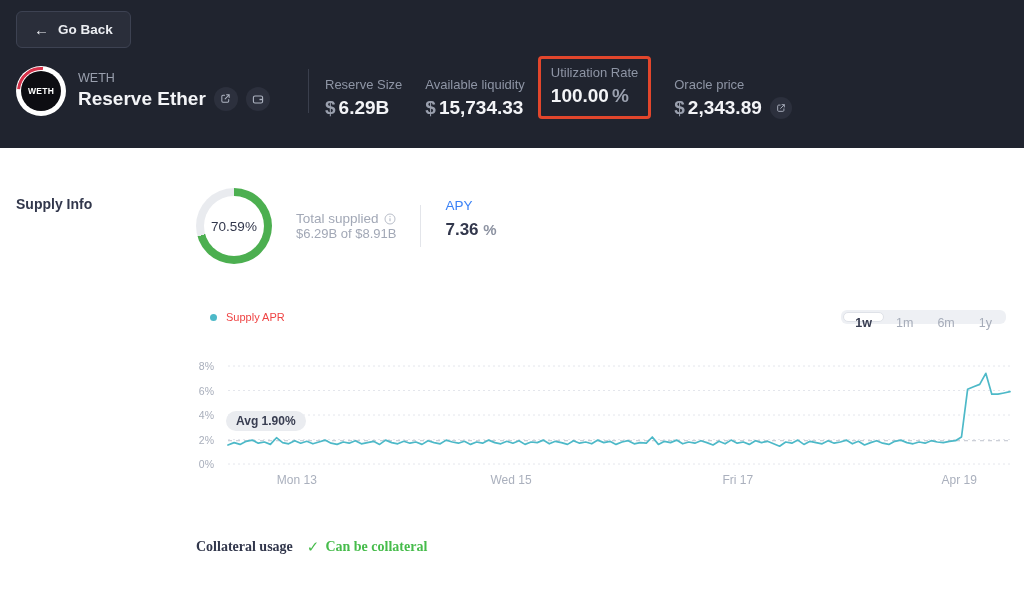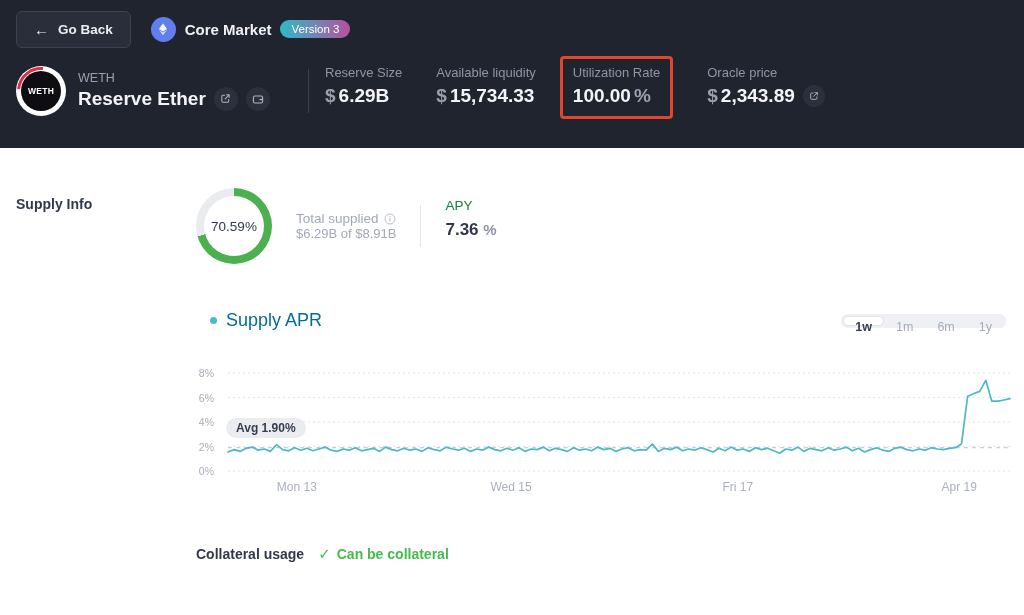--- a/index.html
+++ b/index.html
@@ -25,21 +25,21 @@
     align-items:center; justify-content:center; font-size:8.5px; font-weight:bold; letter-spacing:.3px; position:relative; }
   .weth-inner::before { content:""; position:absolute; inset:-4px; border:3px solid transparent;
     border-top-color:#d6324a; border-radius:50%; transform:rotate(-40deg); }
   .asset-names { display:flex; flex-direction:column; gap:2px; }
   .asset-symbol { font-size:12.5px; color:#9aa0ae; }
   .asset-title-row { display:flex; align-items:center; gap:8px; }
   .asset-name { font-size:19px; font-weight:bold; color:#f3f4f7; }
   .chip { width:24px; height:24px; border-radius:50%; background:#2c303d; display:flex; align-items:center; justify-content:center; cursor:pointer; }
   .vdiv { width:1px; height:44px; background:#3a3f4d; margin:0 16px 0 2px; }
 
-  .stats { display:flex; align-items:flex-start; gap:34px; padding-top:3px; }
+  .stats { display:flex; align-items:flex-end; gap:23px; padding-top:3px; }
   .stat { display:flex; flex-direction:column; gap:5px; }
   .stat-label { font-size:13px; color:#8e95a5; }
   .stat-value { font-size:19px; font-weight:bold; color:#f3f4f7; display:flex; align-items:center; gap:3px; }
   .dim { color:#9aa0ae; font-weight:bold; }
   .annotated { border:3px solid #e2462c; border-radius:4px; padding:6px 10px 9px 10px; margin:-9px 0 0 -10px; }
   .oracle-wrap { display:flex; align-items:center; gap:8px; }
 
   
   .main { padding:0; }
   .section-title { font-size:17px; font-weight:bold; color:#32374c; margin:24px 0 0 16px; }
@@ -48,67 +48,57 @@
   .supply-content { display:flex; align-items:center; gap:24px; }
   .gauge { width:76px; height:76px; border-radius:50%; display:flex; align-items:center; justify-content:center; }
   .gauge-hole { width:60px; height:60px; border-radius:50%; background:#fff; display:flex; align-items:center; justify-content:center;
     font-size:13.5px; color:#32374c; }
   .supplied { display:flex; flex-direction:column; }
   .supplied-label { font-size:13.5px; color:#a2a8b6; display:flex; align-items:center; gap:5px; }
   .supplied-amount { font-size:18px; font-weight:bold; color:#32374c; }
   .supplied-usd { font-size:13px; color:#a2a8b6; }
   .apy-div { width:1px; height:42px; background:#e3e5ea; }
   .apy { display:flex; flex-direction:column; gap:7px; padding-bottom:14px; }
-  .apy-label { font-size:13.5px; color:#15803d; }
+  .apy-label { font-size:13.5px; color:#3b82f6; }
   .apy-value { font-size:17px; font-weight:bold; color:#32374c; }
   .apy-value .pct { color:#8d93a2; font-weight:bold; font-size:15px; }
 
   
   .chart-header { display:flex; align-items:center; justify-content:space-between; margin:46px 18px 0 210px; }
   .legend { display:flex; align-items:center; gap:9px; }
   .legend-dot { width:7px; height:7px; border-radius:50%; background:#4db9c8; }
-  .legend-label { font-size:18px; color:#0369a1; }
+  .legend-label { font-size:11px; color:#ef4444; }
   .ranges { background:#eef0f4; border-radius:6px; padding:2px; display:flex; height:14px; }
   .range-btn { font-size:12.5px; color:#a6acb9; padding:3px 12px; border-radius:5px; cursor:pointer; line-height:17px; }
   .range-btn.selected { background:#ffffff; border:1px solid #dfe2e8; color:#383d51; font-weight:bold; padding:2px 11px; }
 
   .chart-box { position:relative; margin:36px 0 0 196px; width:818px; height:132px; }
   .ytick { position:absolute; left:0; width:18px; text-align:right; font-size:10.5px; color:#a8aebb; }
   .yt0{top:0px;} .yt1{top:24.5px;} .yt2{top:49px;} .yt3{top:73.5px;} .yt4{top:98px;}
   .plot { position:absolute; left:32px; top:6px; overflow:visible; }
   .avg-pill { position:absolute; left:30px; top:51px; background:#eaecf0; border-radius:11px;
     padding:3px 10px; font-size:12px; font-weight:bold; color:#383d51; }
   .xtick { position:absolute; top:113px; width:70px; margin-left:-35px; text-align:center; font-size:12px; color:#aab0bd; }
 
   
-  .collateral-row { display:flex; align-items:center; gap:14px; margin:46px 0 0 196px; }
+  .collateral-row { display:flex; align-items:center; gap:14px; margin:46px 0 0 196px;font-family:Liberation Serif, serif; }
   .collateral-label { font-size:14px; font-weight:bold; color:#32374c; }
   .collateral-status { font-size:14px; font-weight:bold; color:#46bc4b; display:flex; align-items:center; gap:6px; }
   .check { font-weight:normal; font-size:15px; }
   .icon-svg { display:block; }
 </style>
 </head>
 <body>
 
 <div class="hdr">
   <div class="hdr-top">
     <button class="back-btn">
       <span class="back-arrow">←</span>
       <span>Go Back</span>
     </button>
-    <div class="market">
-      <span class="eth-badge">
-        <svg class="icon-svg" width="14" height="14" viewBox="0 0 16 16">
-          <polygon points="8,1.5 12.6,8 8,10.8 3.4,8" fill="#ffffff" opacity="0.95"></polygon>
-          <polygon points="8,12 12.6,9.2 8,15 3.4,9.2" fill="#ffffff" opacity="0.75"></polygon>
-        </svg>
-      </span>
-      <span class="market-name">Core Market</span>
-      <span class="version-pill">Version 3</span>
-    </div>
   </div>
 
   <div class="hdr-row2">
     <div class="asset">
       <div class="weth-logo">
         <div class="weth-inner">WETH</div>
       </div>
       <div class="asset-names">
         <span class="asset-symbol">WETH</span>
         <div class="asset-title-row">

